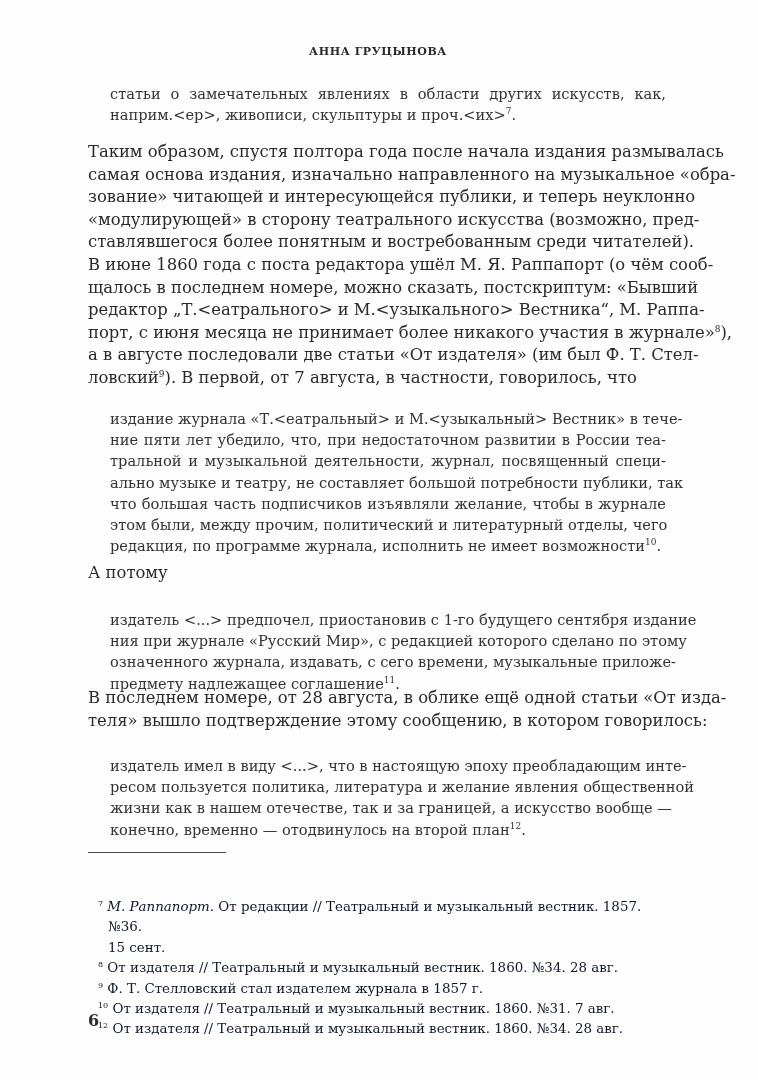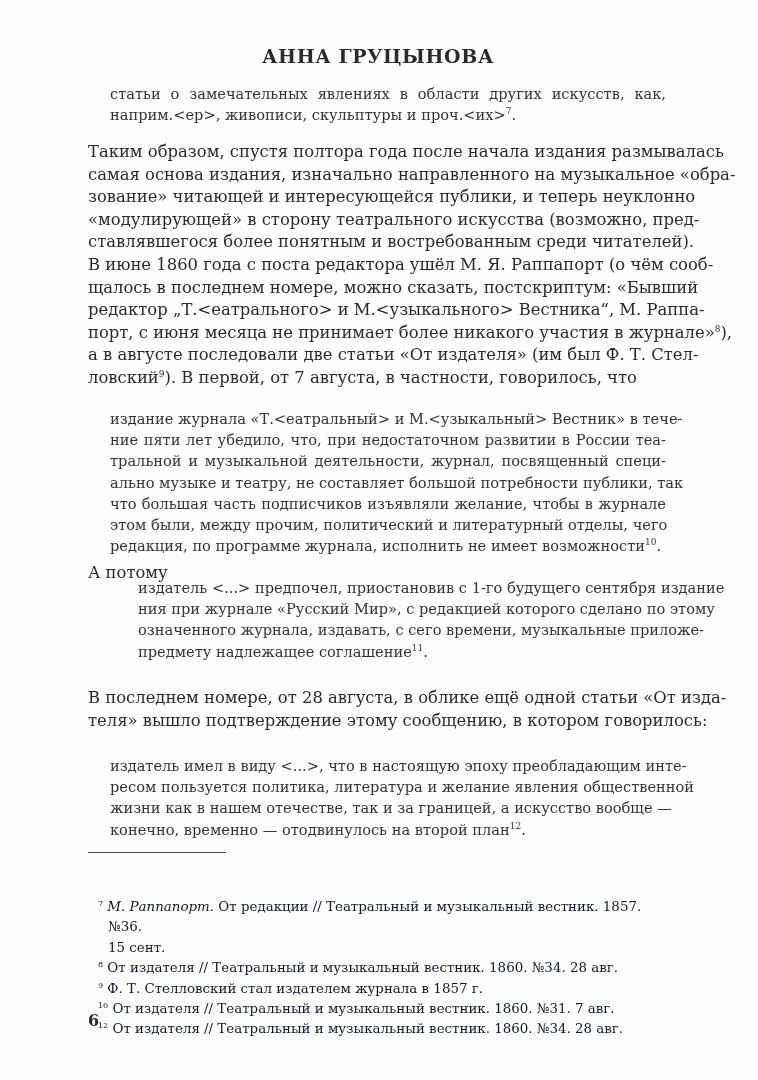--- a/index.html
+++ b/index.html
@@ -3,21 +3,21 @@
 <meta charset="utf-8">
 <style>
   html, body { margin: 0; padding: 0; }
   body {
     width: 758px; height: 1080px; background: #fdfdfd; position: relative; overflow: hidden;
     font-family: "DejaVu Serif", "Liberation Serif", serif; color: #2a2a2a;
   }
   .page { position: absolute; left: 88px; top: 0; width: 580px; }
   .running-head {
     position: absolute; top: 45px; left: 0; width: 580px; text-align: center;
-    font-size: 19px; font-weight: bold; letter-spacing: 0.6px; color: #2b2b2b;
+    font-size: 11px; font-weight: bold; letter-spacing: 0.6px; color: #2b2b2b;
   }
   .quote {
     position: absolute; left: 22px; width: 556px;
     font-size: 14.6px; line-height: 21.2px; text-align: justify; color: #333;
   }
   .para {
     position: absolute; left: 0; width: 580px;
     font-size: 16.4px; line-height: 22.6px; text-align: justify; color: #2a2a2a;
   }
   .line { display: block; white-space: nowrap; text-align-last: justify; }
@@ -66,21 +66,21 @@
     <span class="line">ально музыке и театру, не составляет большой потребности публики, так</span>
     <span class="line">что большая часть подписчиков изъявляли желание, чтобы в журнале</span>
     <span class="line">этом были, между прочим, политический и литературный отделы, чего</span>
     <span class="line last"><span>редакция, по программе журнала, исполнить не имеет возможности</span><sup>10</sup><span>.</span></span>
   </div>
 
   <div class="para" style="top:562px;">
     <span class="line last">А потому</span>
   </div>
 
-  <div class="quote" style="top:577px;margin-left:28px;">
+  <div class="quote" style="top:609px;">
     <span class="line">издатель &lt;...&gt; предпочел, приостановив с 1-го будущего сентября издание</span>
     <span class="line">ния при журнале «Русский Мир», с редакцией которого сделано по этому</span>
     <span class="line">означенного журнала, издавать, с сего времени, музыкальные приложе-</span>
     <span class="line last"><span>предмету надлежащее соглашение</span><sup>11</sup><span>.</span></span>
   </div>
 
   <div class="para" style="top:687px;">
     <span class="line">В последнем номере, от 28 августа, в облике ещё одной статьи «От изда-</span>
     <span class="line last">теля» вышло подтверждение этому сообщению, в котором говорилось:</span>
   </div>

